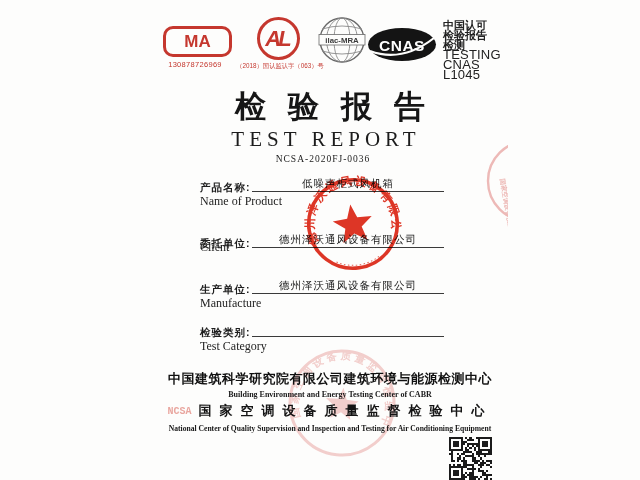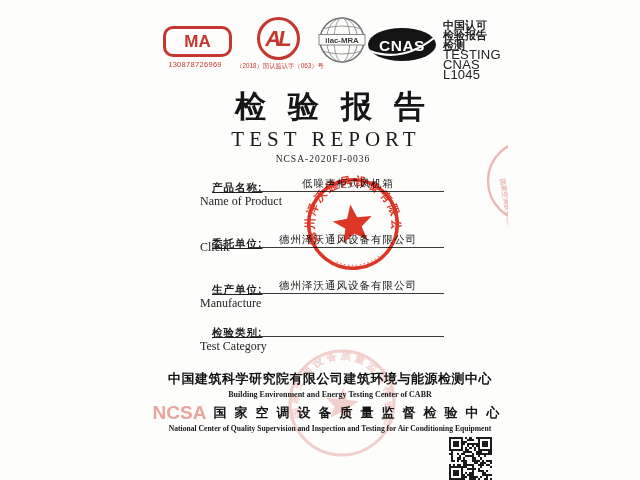--- a/index.html
+++ b/index.html
@@ -62,21 +62,21 @@
     font-family:"Liberation Serif","DejaVu Serif",serif;
     font-size:21px;color:#1c1c1c;letter-spacing:5px;
   }
   .report-no{
     left:0;top:154px;width:646px;text-align:center;
     font-family:"Liberation Serif","DejaVu Serif",serif;
     font-size:9.5px;color:#222;letter-spacing:1px;
   }
 
   
-  .fld-zh{color:#1d1d1d;font-size:10.5px;font-weight:600;letter-spacing:1px;left:212px;text-decoration:underline;}
+  .fld-zh{color:#1d1d1d;font-size:10.5px;font-weight:600;letter-spacing:1px;left:200px;}
   .fld-en{
     color:#1d1d1d;font-size:12px;left:200px;
     font-family:"Liberation Serif","DejaVu Serif",serif;
   }
   .fld-line{left:252px;width:192px;height:1px;background:#3a3a3a;}
   .fld-val{
     left:252px;width:192px;text-align:center;color:#161616;
     font-size:10.5px;letter-spacing:1px;white-space:nowrap;
   }
 
@@ -93,22 +93,22 @@
   }
   .f1-en{
     left:0;top:390px;width:660px;text-align:center;
     font-family:"Liberation Serif","DejaVu Serif",serif;
     font-size:8px;font-weight:bold;color:#1a1a1a;
   }
   .f2-row{
     left:0;top:402px;width:660px;display:flex;align-items:center;justify-content:center;
   }
   .ncsa-logo{
-    color:#e9a69f;font-size:19px;font-weight:bold;letter-spacing:0px;margin-right:7px;
-    font-family:Liberation Sans, sans-serif;
+    color:#e9a69f;font-size:10px;font-weight:bold;letter-spacing:0px;margin-right:7px;
+    font-family:Liberation Mono, monospace;
   }
   .f2-zh{
     font-size:13px;font-weight:bold;color:#141414;letter-spacing:8px;white-space:nowrap;
   }
   .f2-en{
     left:0;top:424px;width:660px;text-align:center;
     font-family:"Liberation Serif","DejaVu Serif",serif;
     font-size:7.6px;font-weight:bold;color:#161616;white-space:nowrap;
   }
   .qr{left:449px;top:437px;width:43px;height:43px;}

